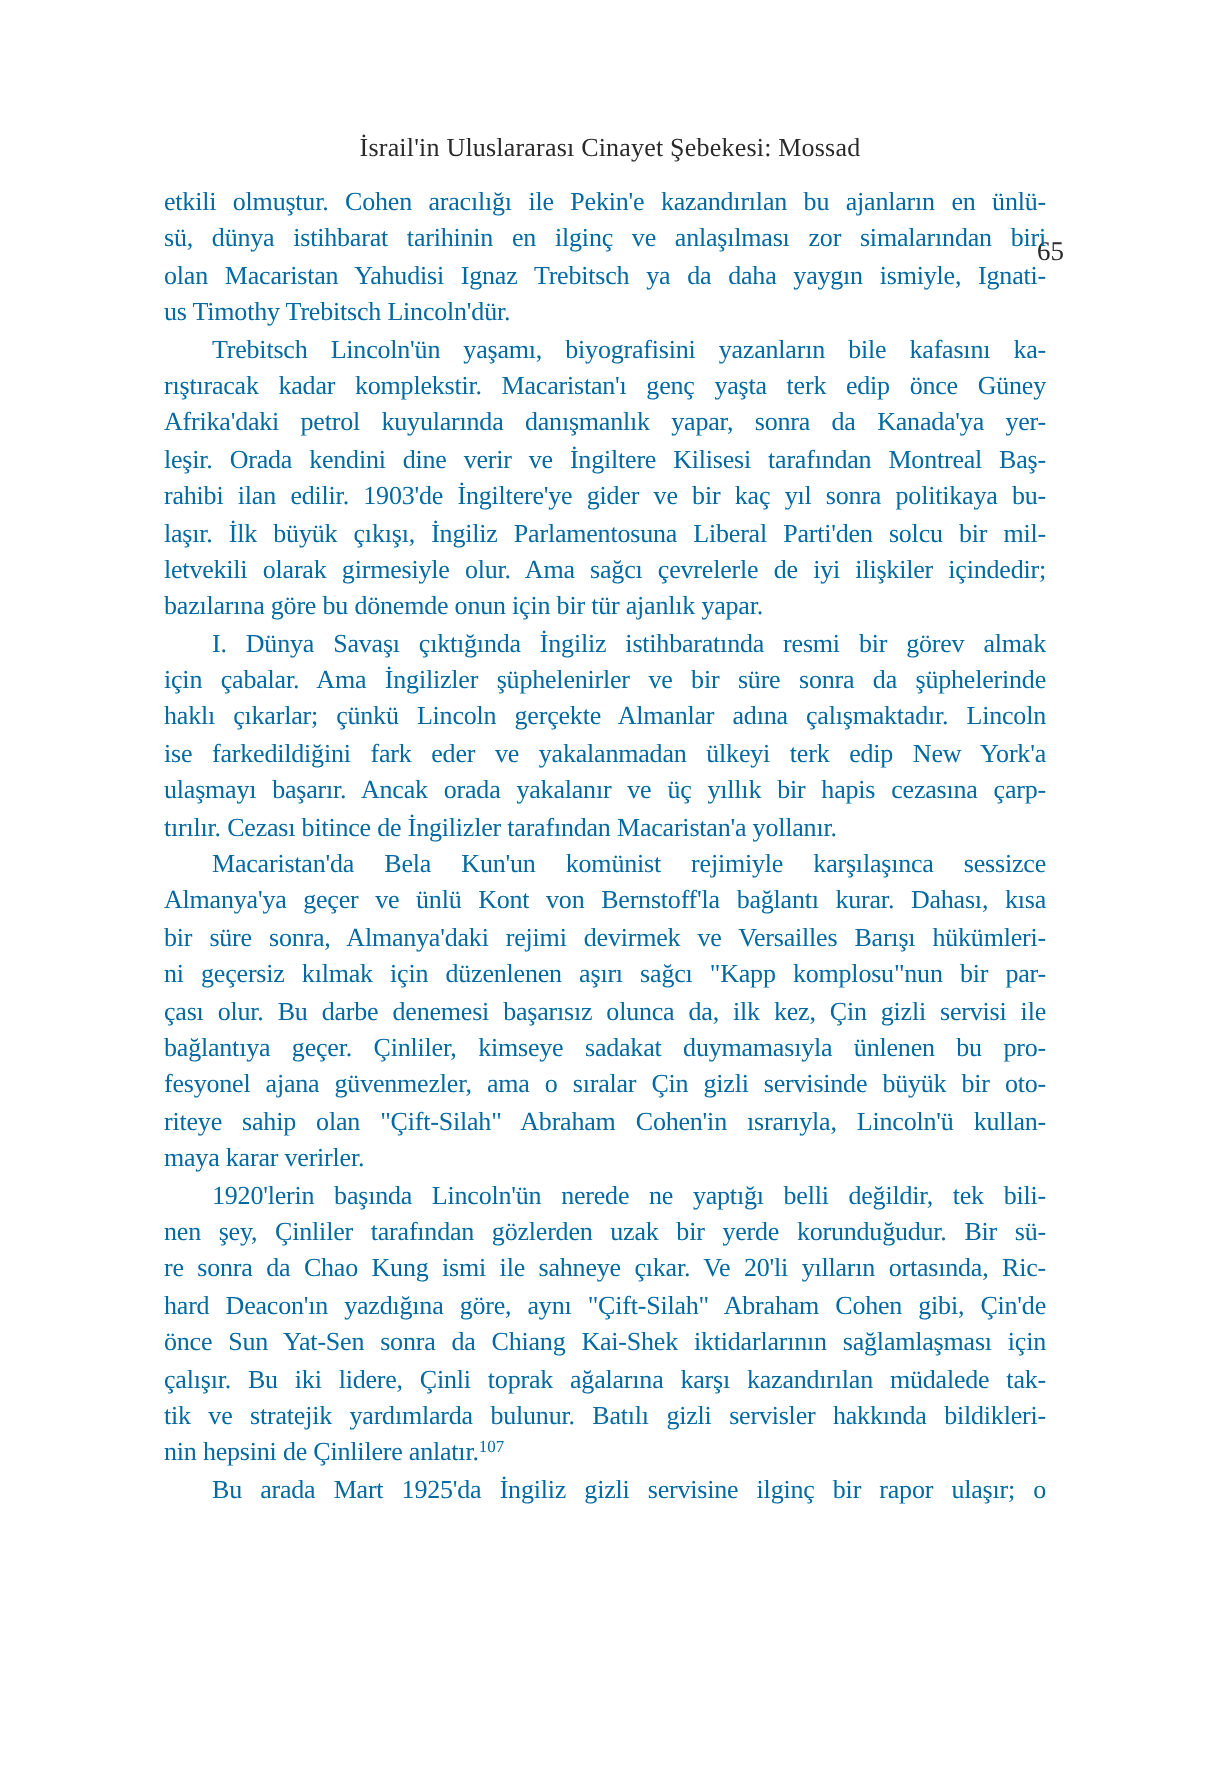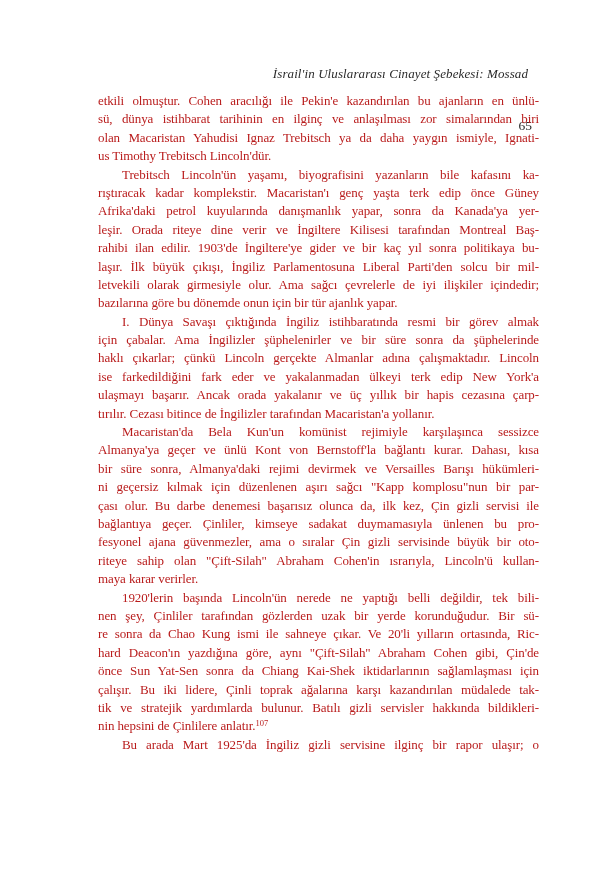--- a/index.html
+++ b/index.html
@@ -27,41 +27,40 @@
     width: 446px;
     height: 17px;
     font-size: 13px;
     line-height: 16px;
     color: #2a2a2a;
   }
   .running-title {
     position: absolute;
     left: 0;
     right: 0;
-    text-align: right;
-    font-style: italic;
+    text-align: center;
     letter-spacing: 0.1px;
   }
   .page-number {
     position: absolute;
     right: -4px;
     top: 16px;
     font-style: normal;
     font-size: 13.5px;
     margin-top: 36px;
   }
   .page-body {
     position: absolute;
     top: 92px;
-    left: 98px;
+    left: 82px;
     width: 441px;
     font-size: 13px;
     line-height: 18.4px;
     letter-spacing: -0.1px;
-    color: #b91c1c;
+    color: #0369a1;
   }
   .para {
     margin: 0;
     padding: 0;
   }
   .ln {
     height: 18.4px;
     overflow: hidden;
     text-align: justify;
     text-align-last: justify;
@@ -94,21 +93,21 @@
       <div class="para">
         <div class="ln">etkili olmuştur. Cohen aracılığı ile Pekin'e kazandırılan bu ajanların en ünlü-</div>
         <div class="ln">sü, dünya istihbarat tarihinin en ilginç ve anlaşılması zor simalarından biri</div>
         <div class="ln">olan Macaristan Yahudisi Ignaz Trebitsch ya da daha yaygın ismiyle, Ignati-</div>
         <div class="ln last">us Timothy Trebitsch Lincoln'dür.</div>
       </div>
       <div class="para">
         <div class="ln ind">Trebitsch Lincoln'ün yaşamı, biyografisini yazanların bile kafasını ka-</div>
         <div class="ln">rıştıracak kadar komplekstir. Macaristan'ı genç yaşta terk edip önce Güney</div>
         <div class="ln">Afrika'daki petrol kuyularında danışmanlık yapar, sonra da Kanada'ya yer-</div>
-        <div class="ln">leşir. Orada riteye dine verir ve İngiltere Kilisesi tarafından Montreal Baş-</div>
+        <div class="ln">leşir. Orada kendini dine verir ve İngiltere Kilisesi tarafından Montreal Baş-</div>
         <div class="ln">rahibi ilan edilir. 1903'de İngiltere'ye gider ve bir kaç yıl sonra politikaya bu-</div>
         <div class="ln">laşır. İlk büyük çıkışı, İngiliz Parlamentosuna Liberal Parti'den solcu bir mil-</div>
         <div class="ln">letvekili olarak girmesiyle olur. Ama sağcı çevrelerle de iyi ilişkiler içindedir;</div>
         <div class="ln last">bazılarına göre bu dönemde onun için bir tür ajanlık yapar.</div>
       </div>
       <div class="para">
         <div class="ln ind">I. Dünya Savaşı çıktığında İngiliz istihbaratında resmi bir görev almak</div>
         <div class="ln">için çabalar. Ama İngilizler şüphelenirler ve bir süre sonra da şüphelerinde</div>
         <div class="ln">haklı çıkarlar; çünkü Lincoln gerçekte Almanlar adına çalışmaktadır. Lincoln</div>
         <div class="ln">ise farkedildiğini fark eder ve yakalanmadan ülkeyi terk edip New York'a</div>

